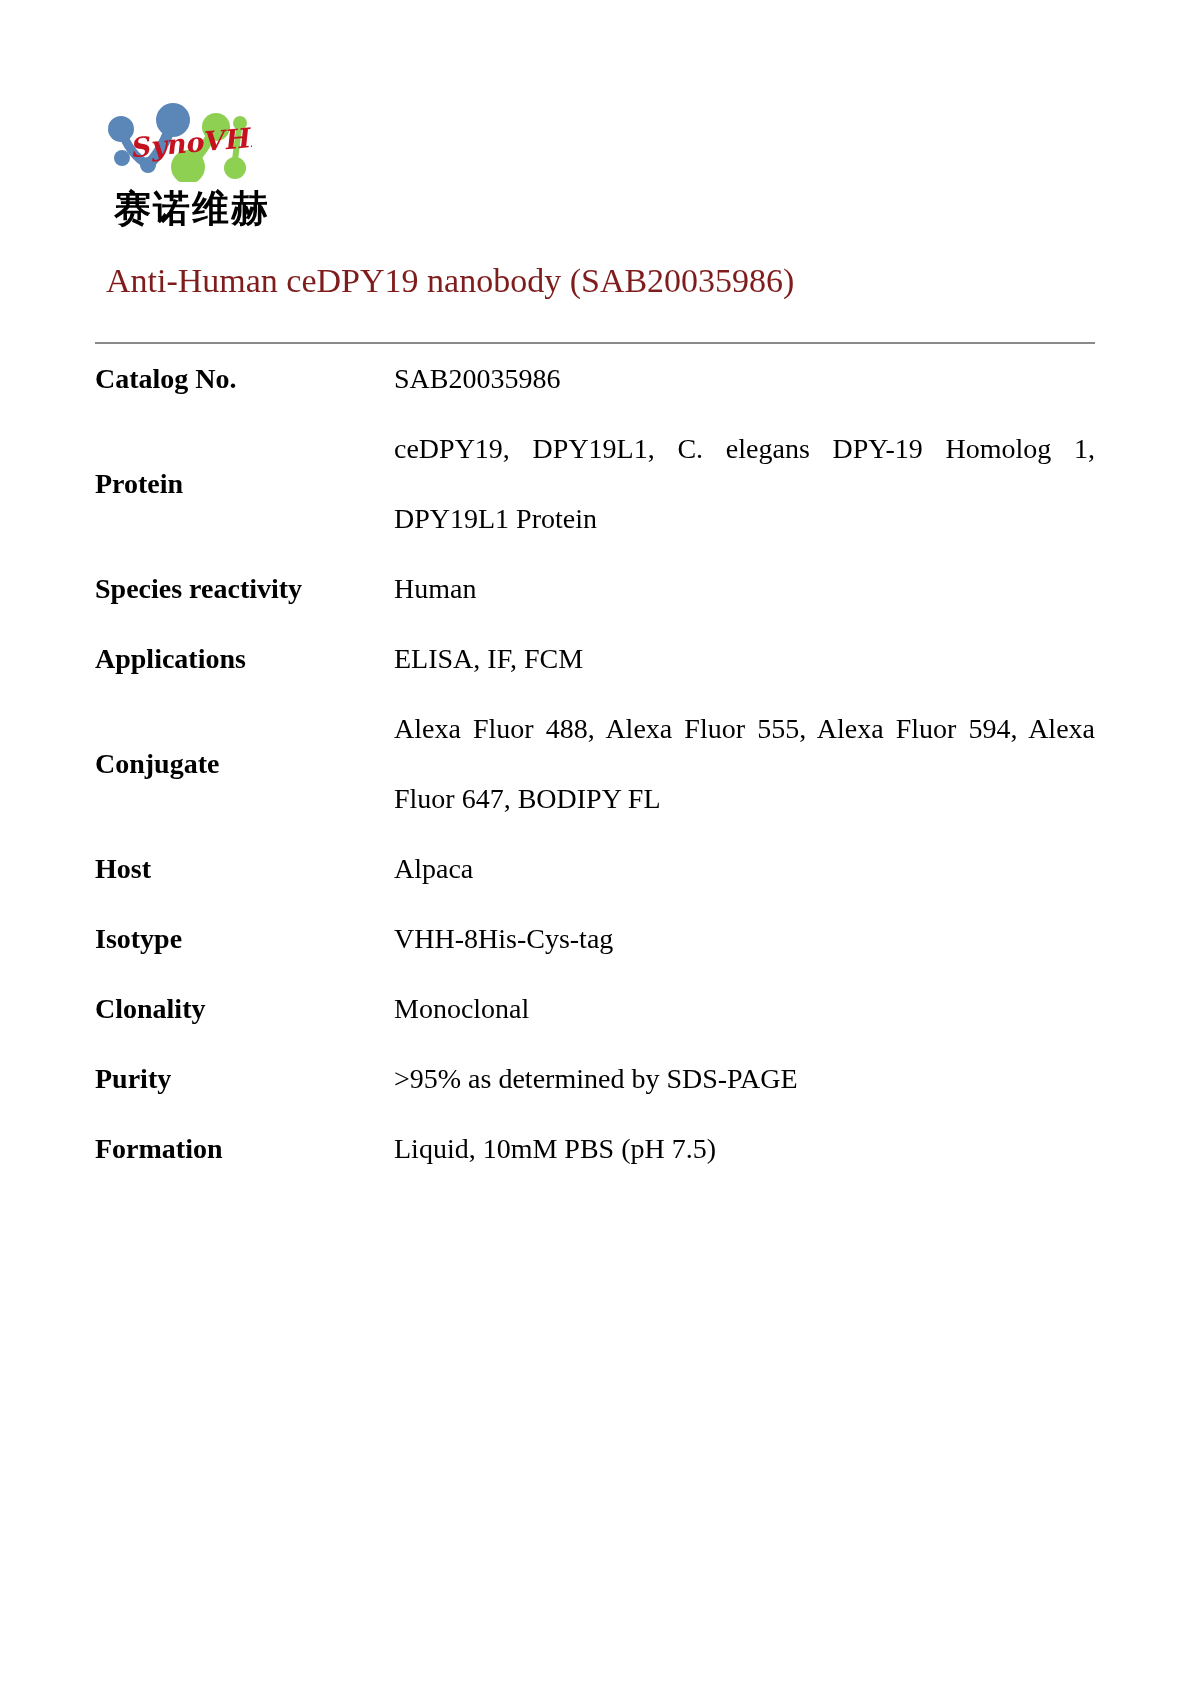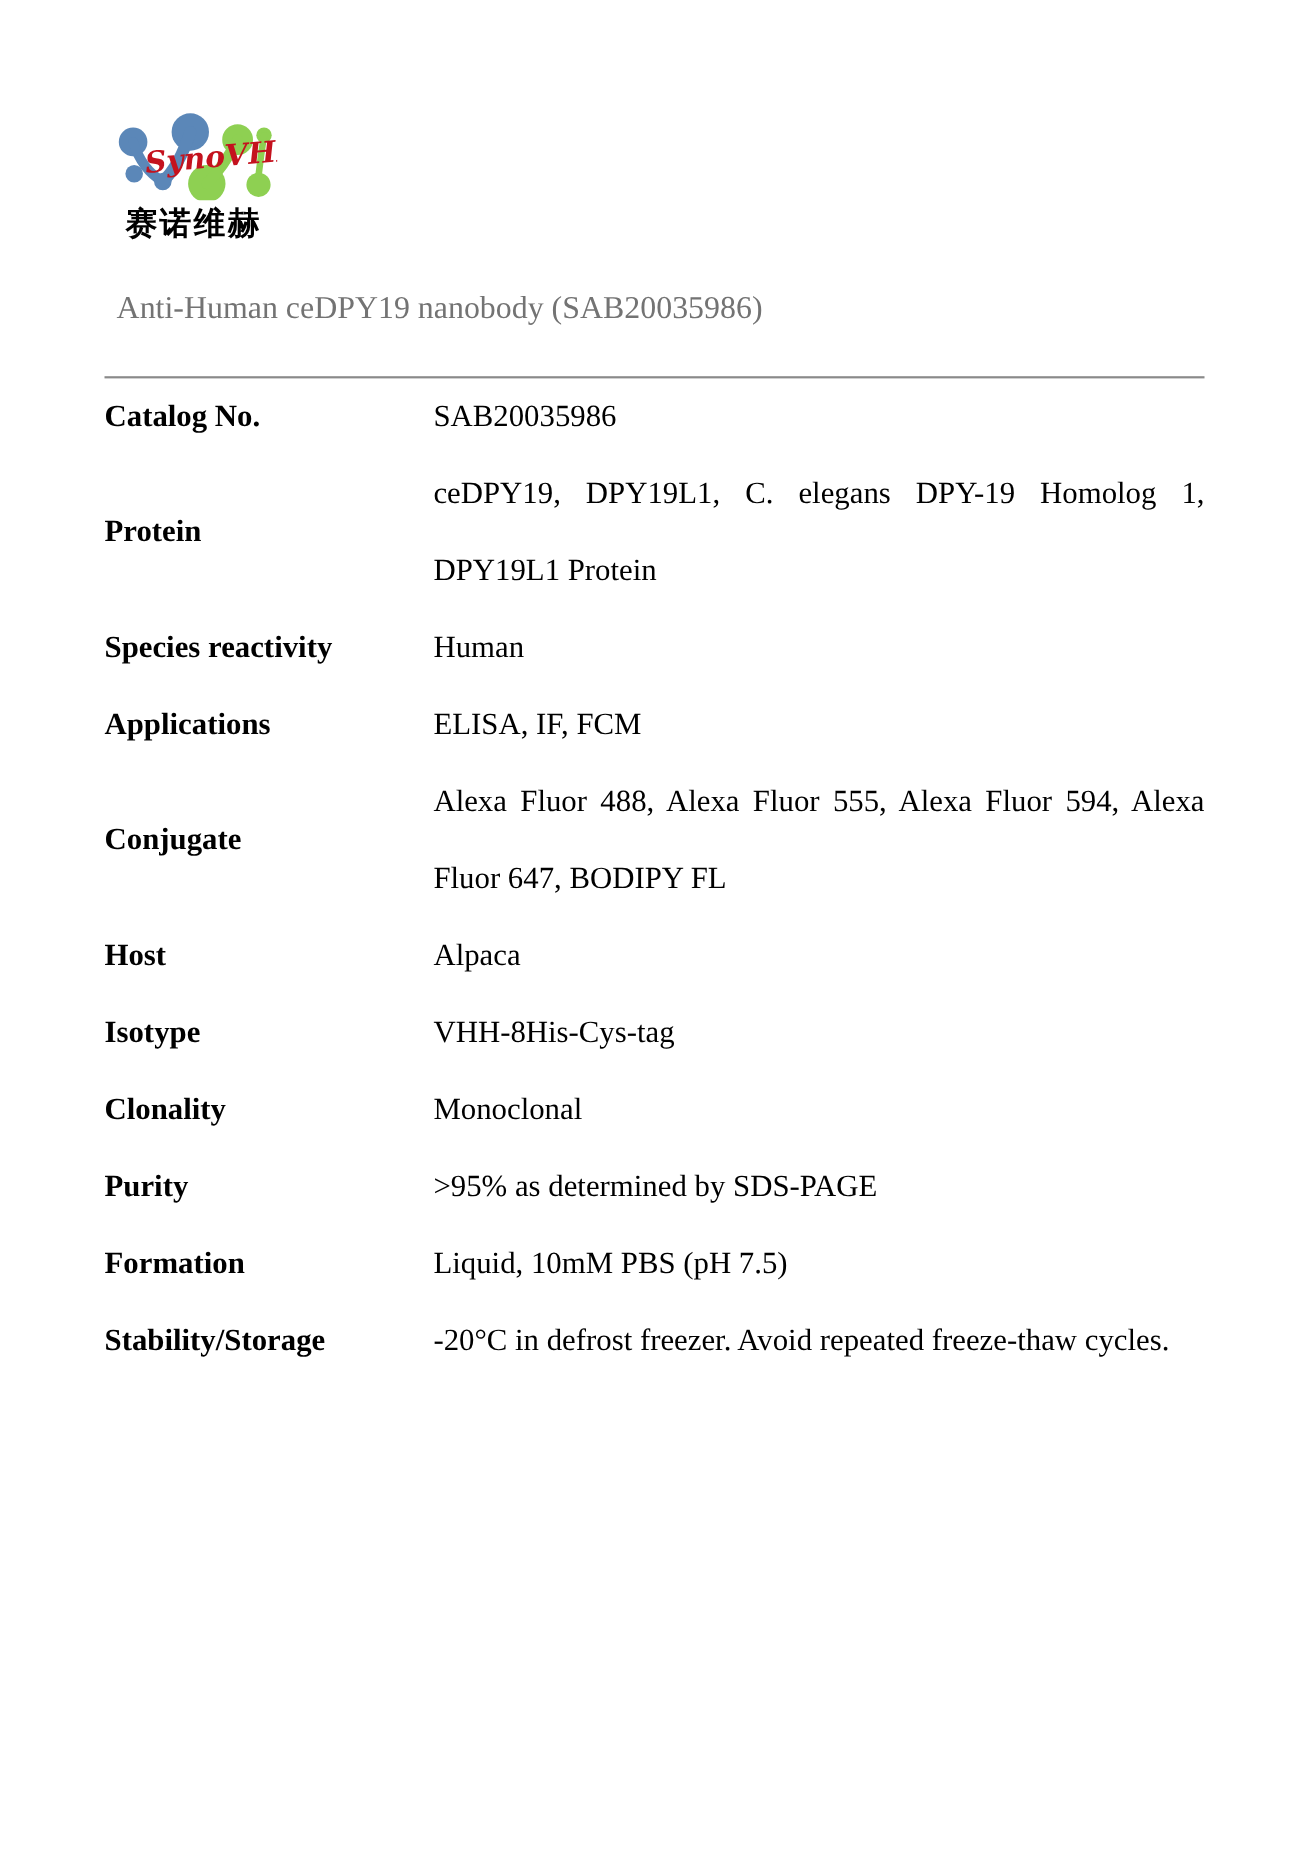--- a/index.html
+++ b/index.html
@@ -11,31 +11,31 @@
     font-family:"Liberation Serif","DejaVu Serif",serif;
     color:#000000;
     overflow:hidden;
   }
 
   
   .logo-wrap { position:absolute; left:92px; top:82px; width:170px; height:140px; }
   .logo-svg  { position:absolute; left:0; top:0; }
   .logo-cjk {
     position:absolute; left:22px; top:102px;
-    font-size:29px; font-weight:700; letter-spacing:2px;
+    font-size:37px; font-weight:700; letter-spacing:2px;
     font-family:Liberation Mono, monospace;
     color:#000;
     white-space:nowrap;
   }
 
   
   .doc-title {
     position:absolute; left:106px; top:264px;
-    font-size:29px; line-height:33px;
-    color:#737373; white-space:nowrap;
+    font-size:34px; line-height:33px;
+    color:#7f1d1d; white-space:nowrap;
   }
 
   
   .title-rule {
     position:absolute; left:95px; top:342px;
     width:1000px; height:2px; background:#8a8a8a;
   }
 
   
   .spec-table {
@@ -129,20 +129,16 @@
           <td class="value-cell">Monoclonal</td>
         </tr>
         <tr>
           <td class="label-cell">Purity</td>
           <td class="value-cell">&gt;95% as determined by SDS-PAGE</td>
         </tr>
         <tr>
           <td class="label-cell">Formation</td>
           <td class="value-cell">Liquid, 10mM PBS (pH 7.5)</td>
         </tr>
-        <tr>
-          <td class="label-cell">Stability/Storage</td>
-          <td class="value-cell">-20°C in defrost freezer. Avoid repeated freeze-thaw cycles.</td>
-        </tr>
       </tbody>
   </table>
 
 </div>
 
 </body></html>

